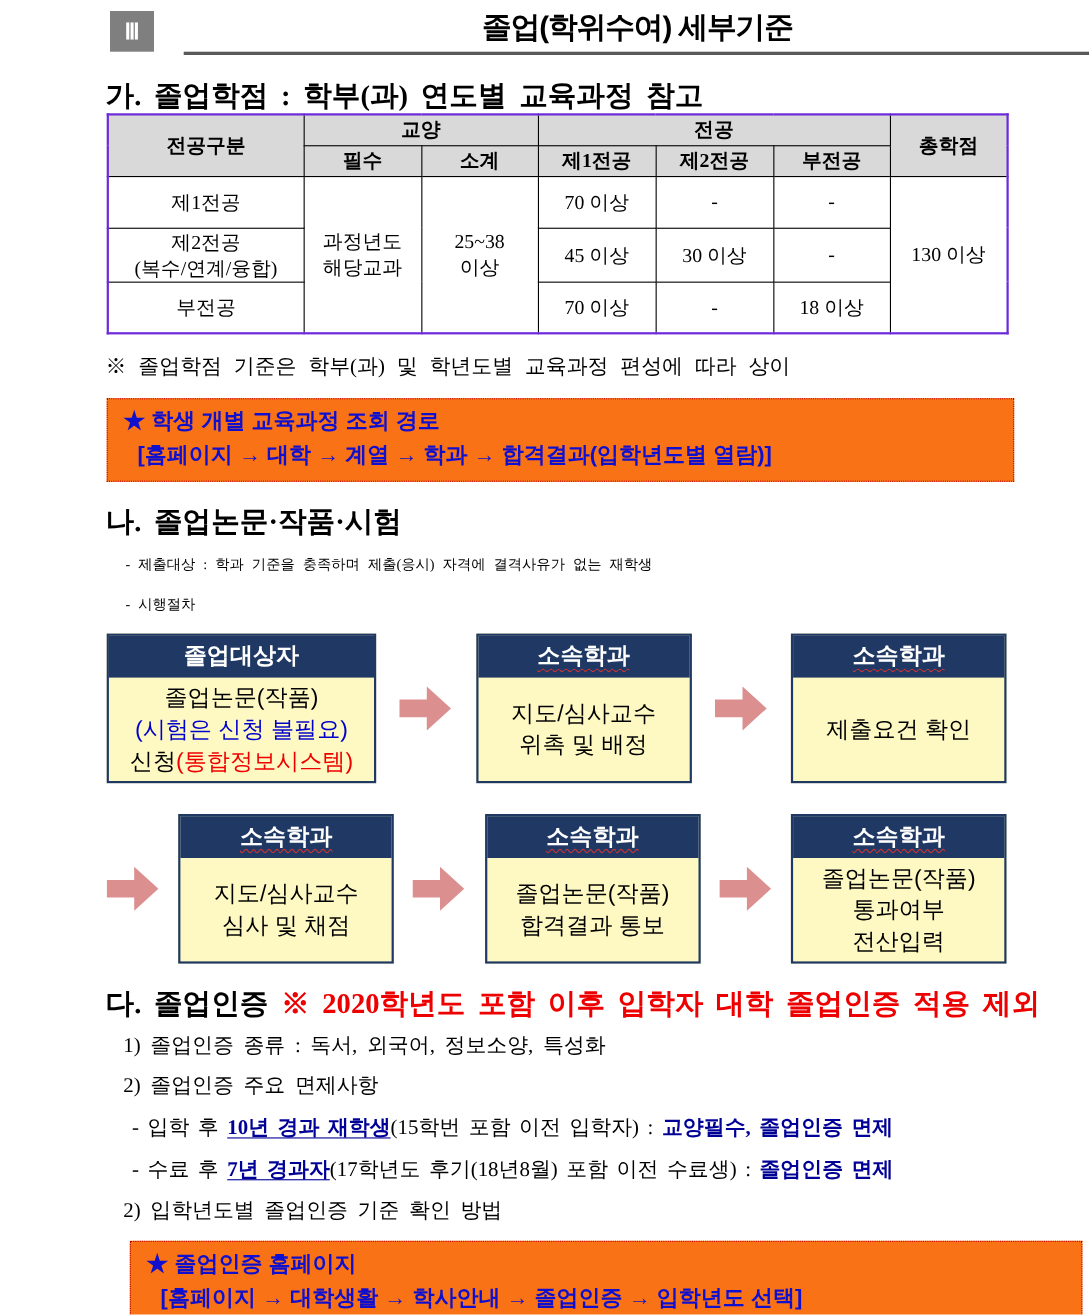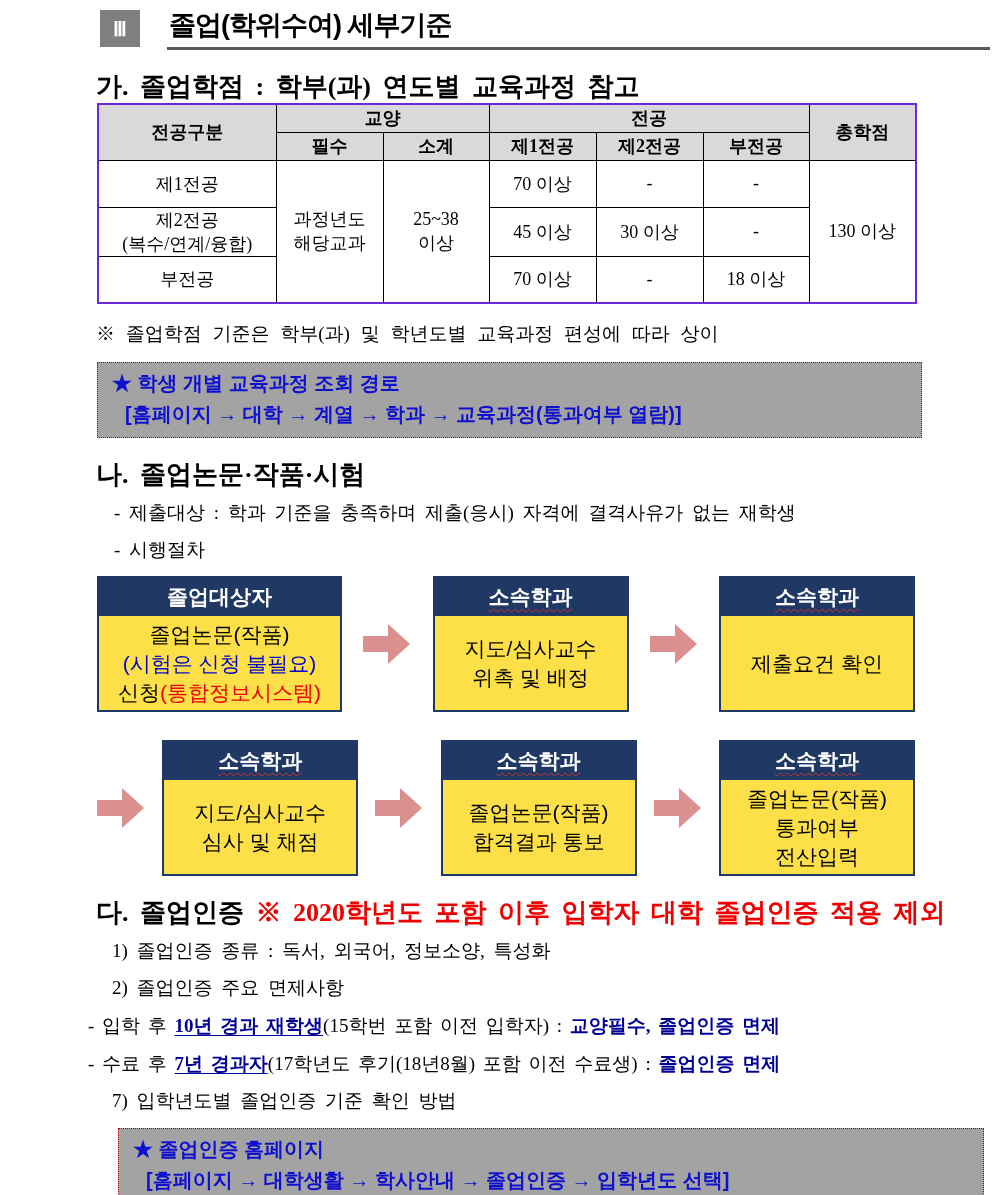--- a/index.html
+++ b/index.html
@@ -11,62 +11,62 @@
   .serif { font-family:"Liberation Serif", serif; }
   .doc { padding-top:10px; }
 
   
   .doc-header { display:flex; align-items:stretch; margin:0 2px 0 100px; }
   .badge {
     width:40px; height:37px; background:#7f7f7f; color:#fff;
     display:flex; align-items:center; justify-content:center;
     font-size:20px; font-weight:bold; font-family:"Liberation Serif", serif;
   }
-  .title-wrap { flex:1; margin-left:27px; border-bottom:3px solid #595959; padding:0 0 7px 2px; }
+  .title-wrap { flex:1; margin-left:27px; border-bottom:3px solid #595959; padding:0 0 7px 2px;text-align:center; }
   .title { margin:0; font-size:27px; font-weight:800; letter-spacing:-1px; line-height:30px; }
 
   
   .h2 { margin:24px 0 0 96px; font-size:26px; font-weight:600; word-spacing:5px; line-height:26px; }
   .note { margin:17px 0 0 96px; font-size:19px; word-spacing:6px; line-height:26px; }
-  .dash-line { margin:13px 0 0 114px; font-size:19px; word-spacing:4px; line-height:24px; }
+  .dash-line { margin:13px 0 0 114px; font-size:13px; word-spacing:4px; line-height:24px; }
   .num-line  { margin:13px 0 0 112px; font-size:19px; word-spacing:4px; line-height:24px; }
-  .sub-line  { margin:13px 0 0 88px; font-size:19px; word-spacing:3px; line-height:25px; }
+  .sub-line  { margin:13px 0 0 120px; font-size:19px; word-spacing:3px; line-height:25px; }
   .red-note  { color:#ee0000; font-weight:700; }
   .em  { color:#000096; font-weight:bold; text-decoration:underline; text-underline-offset:3px; }
   .strong-blue { color:#000096; font-weight:bold; }
 
   
   .credits-table {
     border-collapse:collapse; margin:3px 0 0 97px; width:818px; table-layout:fixed;
     border:2px solid #6d28d9;
   }
   .credits-table th, .credits-table td {
     border:1px solid #000; text-align:center; vertical-align:middle;
     font-size:18px; padding:0; font-family:"Liberation Serif", serif;
   }
   .credits-table thead th { background:#d9d9d9; height:28px; font-weight:600; }
   .credits-table tbody td { height:47px; font-weight:500; }
   .credits-table tbody tr.dotted td { border-top:1px dotted #000; }
   .pre { white-space:pre-line; line-height:24px; }
 
   
   .info-box {
-    margin:15px 0 0 97px; width:825px; background:#a3a3a3;
+    margin:15px 0 0 97px; width:825px; background:#f97316;
     border:1px dotted #c00000; padding:5px 14px 7px;
     color:#0f0fd0; font-weight:bold; font-size:20px; line-height:31px;
   }
   .info-box .path { padding-left:13px; }
   .info-box.box2 { margin-left:118px; width:866px; }
 
   
   .flow { display:flex; align-items:center; justify-content:space-between;
           margin-left:97px; width:818px; }
   .flow.row1 { margin-top:14px; }
   .flow.row2 { margin-top:28px; }
-  .fbox { width:196px; border:2px solid #1f3864; background:#fde047; }
+  .fbox { width:196px; border:2px solid #1f3864; background:#fef9c3; }
   .fbox.wide { width:245px; }
   .fhead {
     background:#1f3864; color:#fff; text-align:center;
     height:38px; line-height:38px; font-size:21px; font-weight:bold;
   }
   .fhead .wavy {
     text-decoration:underline wavy #cc3333;
     text-decoration-thickness:1px; text-underline-offset:4px;
   }
   .fbody {
@@ -142,21 +142,21 @@
         <td>-</td>
         <td>18 이상</td>
       </tr>
     </tbody>
   </table>
 
   <div class="note serif">※ 졸업학점 기준은 학부(과) 및 학년도별 교육과정 편성에 따라 상이</div>
 
   <div class="info-box">
     <div>★ 학생 개별 교육과정 조회 경로</div>
-    <div class="path">[홈페이지 → 대학 → 계열 → 학과 → 교육과정(통과여부 열람)]</div>
+    <div class="path">[홈페이지 → 대학 → 계열 → 학과 → 합격결과(입학년도별 열람)]</div>
   </div>
 
   <div class="h2 serif">나. 졸업논문·작품·시험</div>
   <div class="dash-line serif">- 제출대상 : 학과 기준을 충족하며 제출(응시) 자격에 결격사유가 없는 재학생</div>
   <div class="dash-line serif">- 시행절차</div>
 
   <div class="flow row1">
     <div class="fbox wide">
       <div class="fhead"><span>졸업대상자</span></div>
       <div class="fbody">
@@ -215,20 +215,20 @@
     <span class="red-note">※ 2020학년도 포함 이후 입학자 대학 졸업인증 적용 제외</span>
   </div>
   <div class="num-line serif">1) 졸업인증 종류 : 독서, 외국어, 정보소양, 특성화</div>
   <div class="num-line serif">2) 졸업인증 주요 면제사항</div>
   <div class="sub-line serif">
     <span>- 입학 후 </span><span class="em">10년 경과 재학생</span><span>(15학번 포함 이전 입학자) : </span><span class="strong-blue">교양필수, 졸업인증 면제</span>
   </div>
   <div class="sub-line serif">
     <span>- 수료 후 </span><span class="em">7년 경과자</span><span>(17학년도 후기(18년8월) 포함 이전 수료생) : </span><span class="strong-blue">졸업인증 면제</span>
   </div>
-  <div class="num-line serif">7) 입학년도별 졸업인증 기준 확인 방법</div>
+  <div class="num-line serif">2) 입학년도별 졸업인증 기준 확인 방법</div>
 
   <div class="info-box box2">
     <div>★ 졸업인증 홈페이지</div>
     <div class="path">[홈페이지 → 대학생활 → 학사안내 → 졸업인증 → 입학년도 선택]</div>
   </div>
 
 </div>
 
 </body></html>

